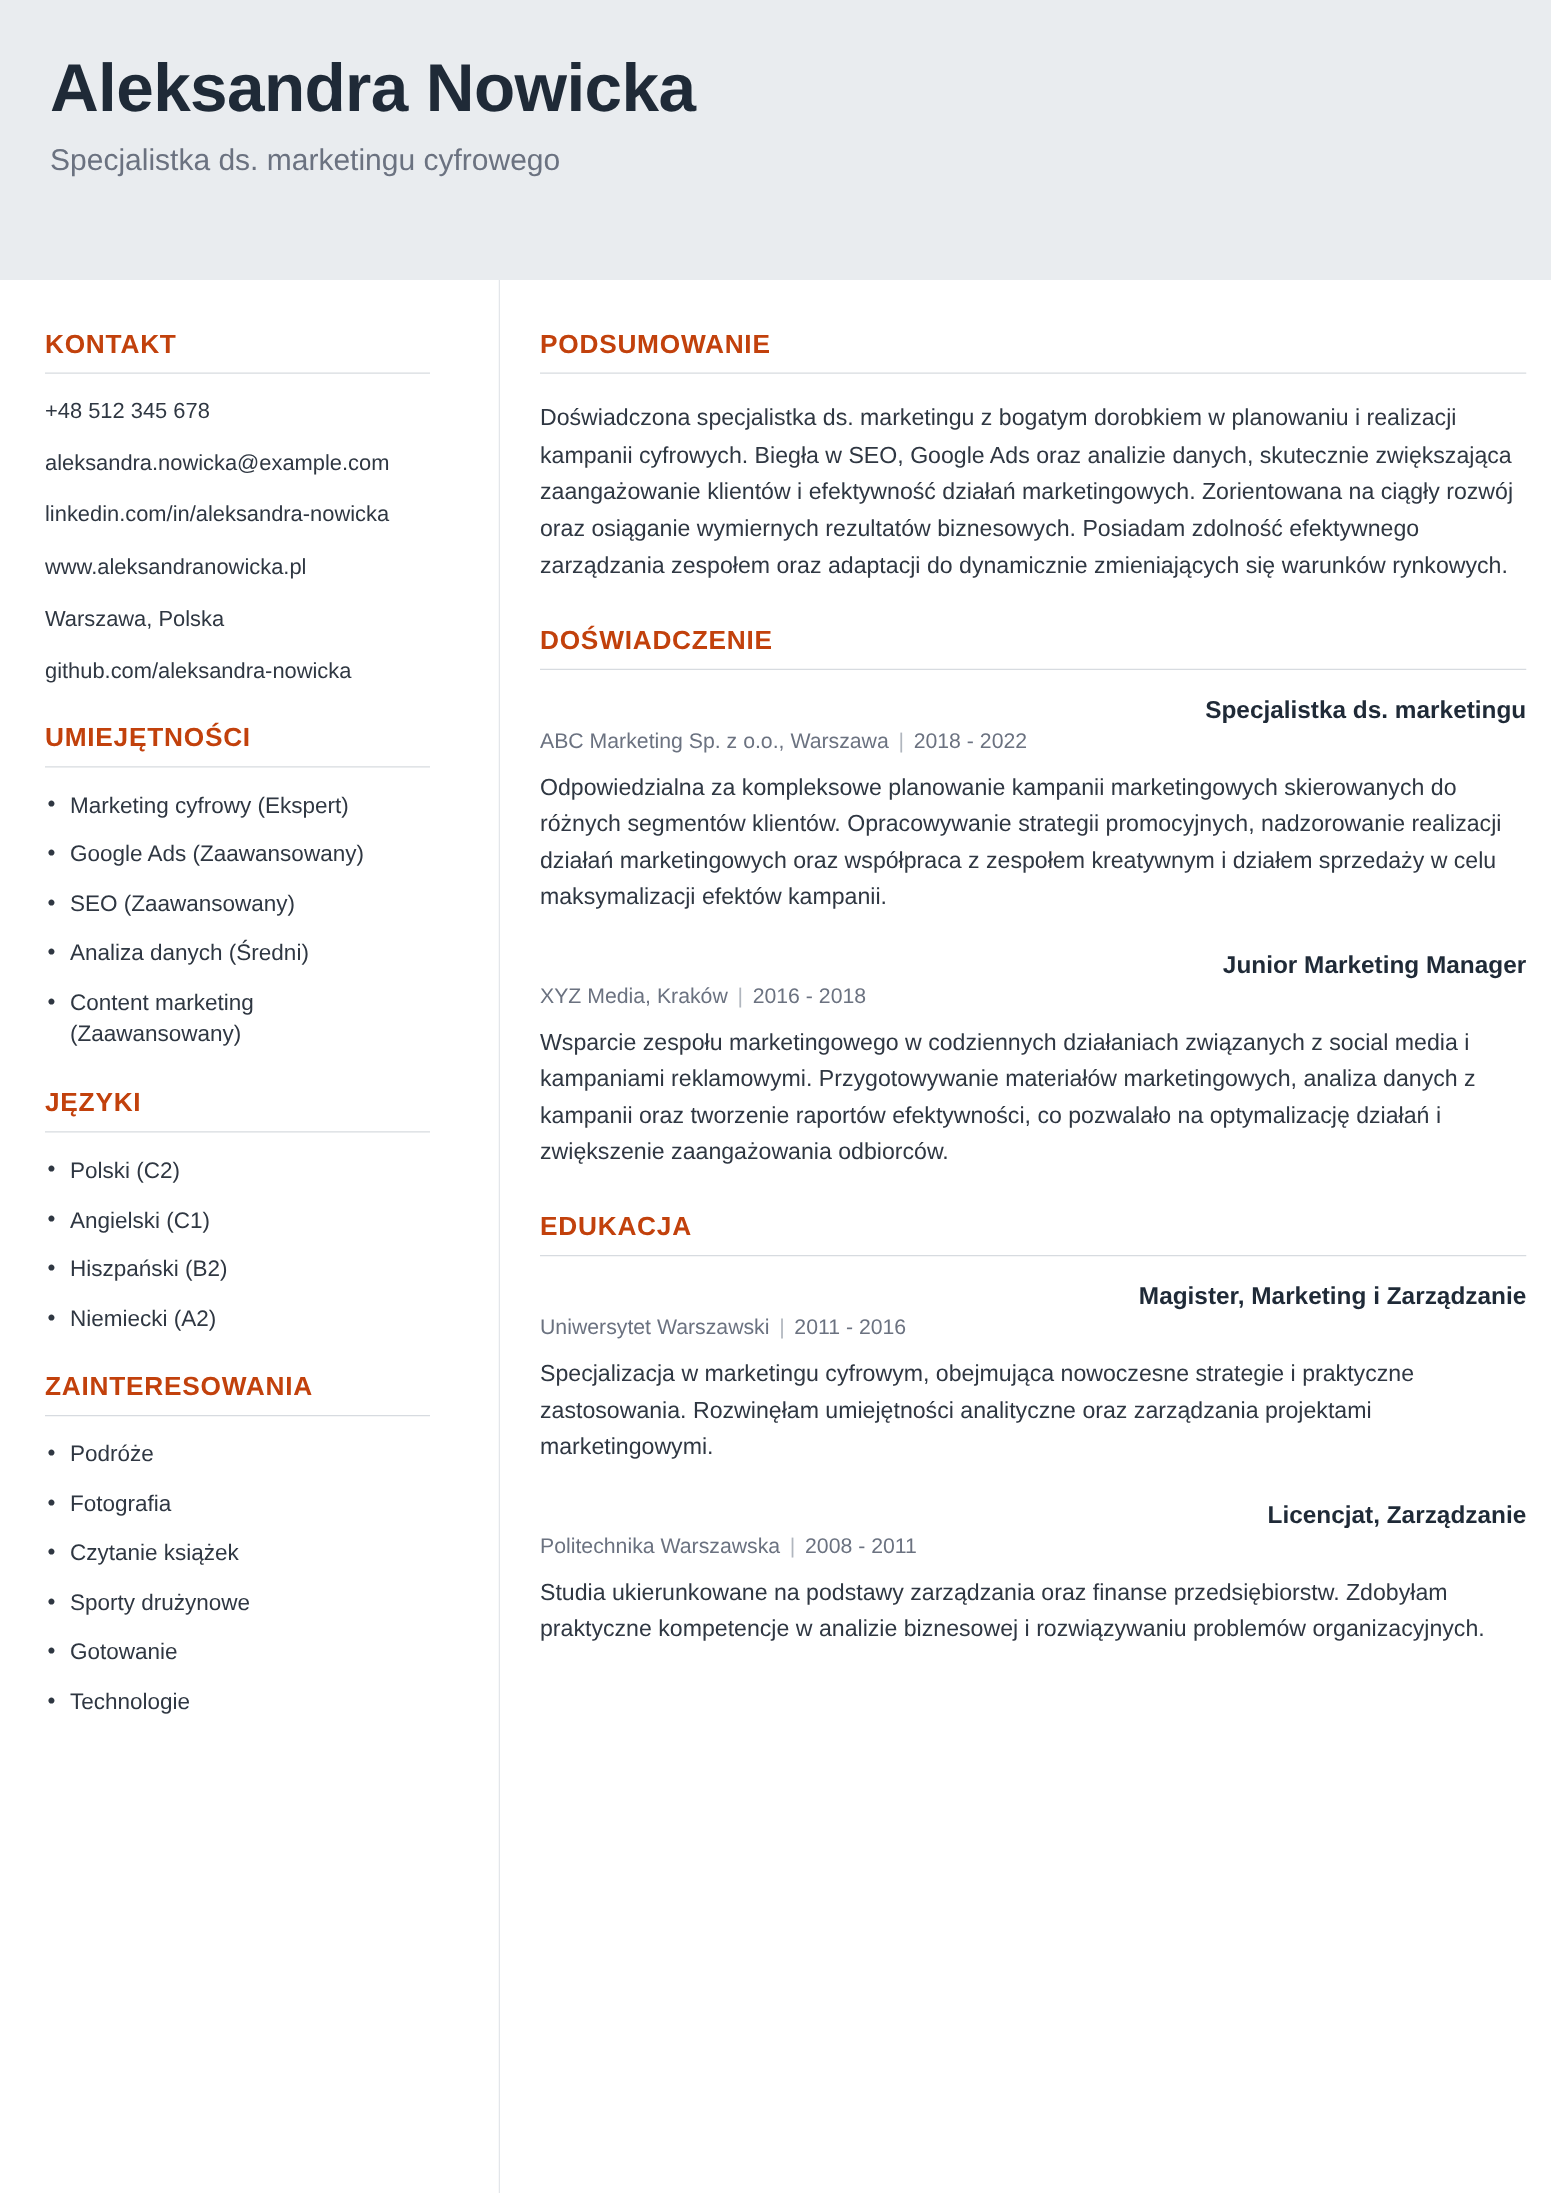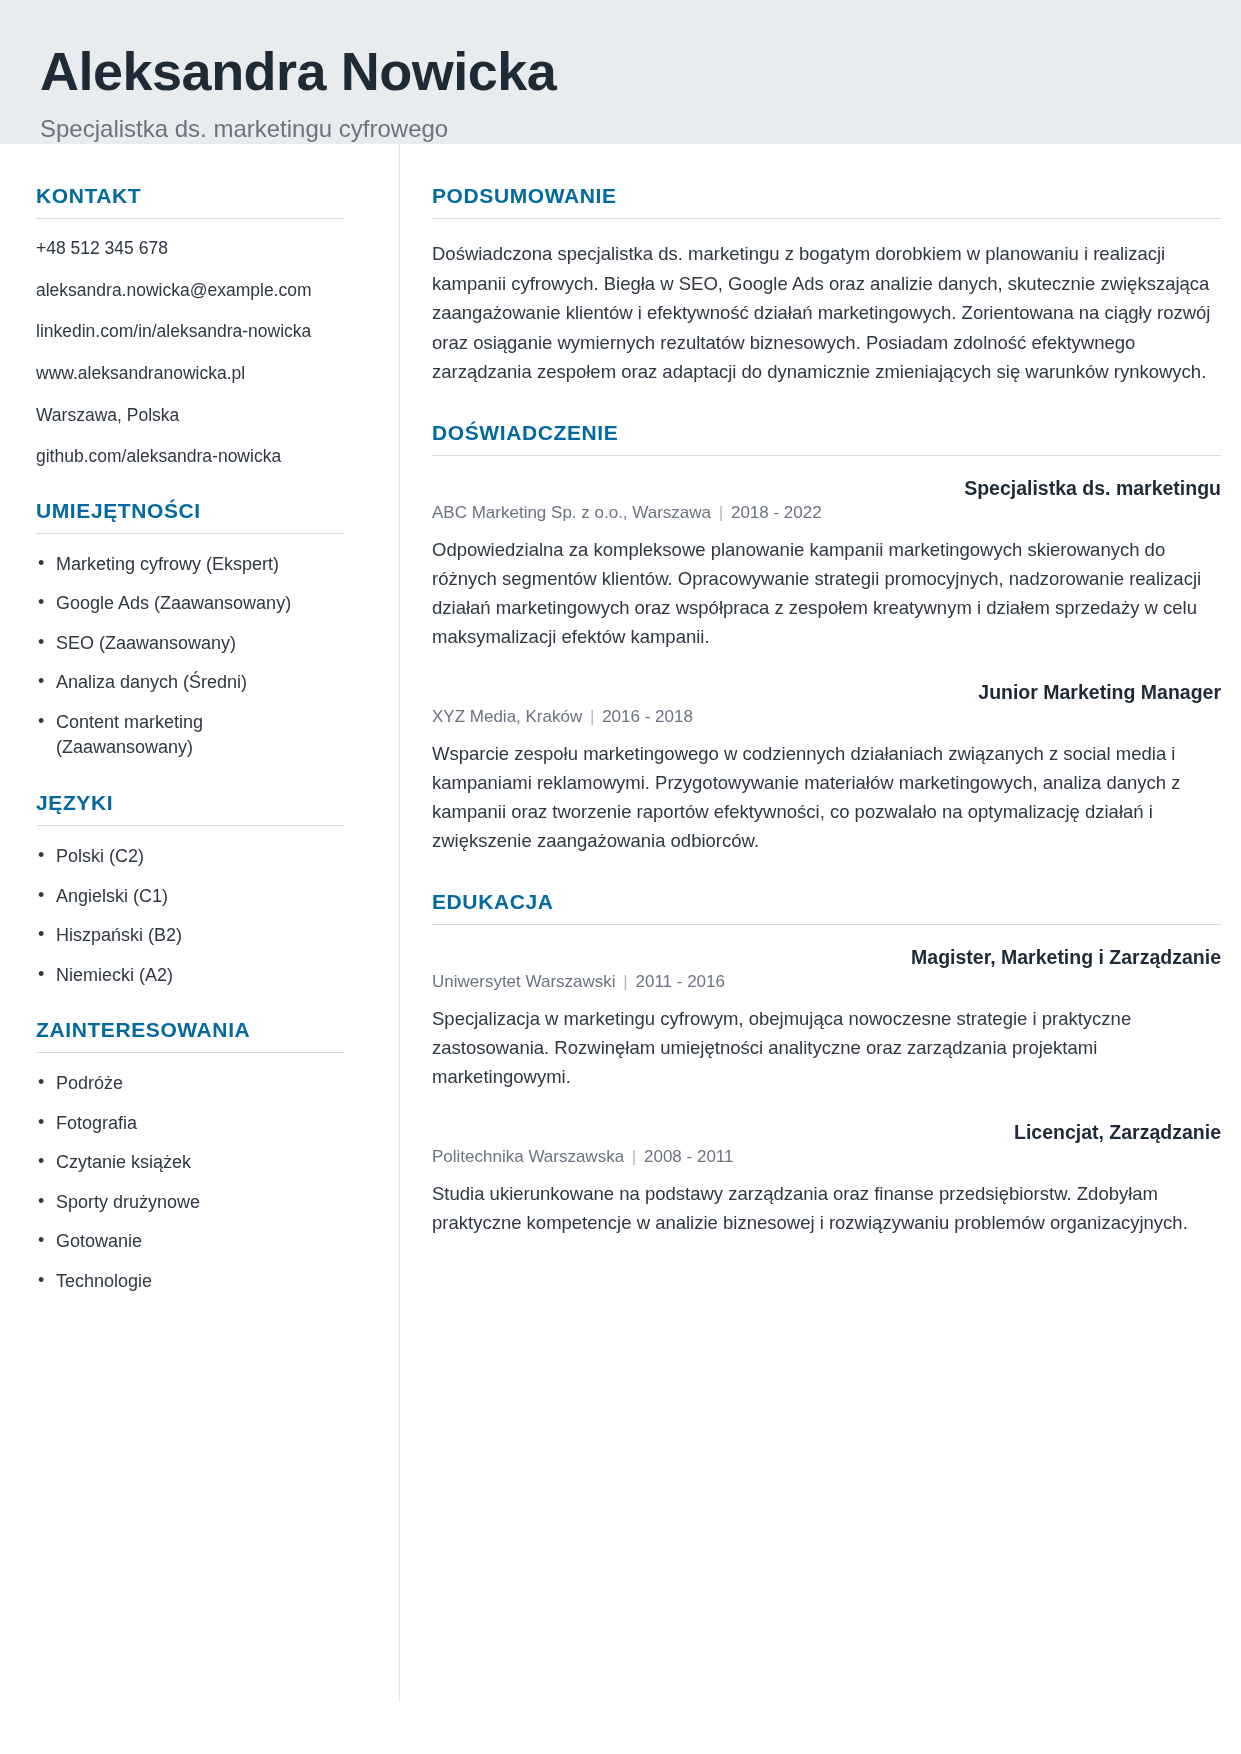--- a/index.html
+++ b/index.html
@@ -14,21 +14,21 @@
     position: relative;
     width: 1241px;
     min-height: 1754px;
     background: #ffffff;
   }
 
   
   .header {
     background: #e9ecef;
     padding: 42px 40px 40px 40px;
-    height: 144px;
+    height: 224px;
   }
   .name {
     font-size: 54px;
     font-weight: bold;
     color: #1f2a37;
     letter-spacing: -0.5px;
     line-height: 1.1;
   }
   .headline {
     margin-top: 14px;
@@ -49,21 +49,21 @@
     padding: 40px 55px 40px 36px;
     border-right: 1px solid #e3e6ea;
   }
   .main {
     flex: 1 1 auto;
     padding: 40px 20px 40px 32px;
   }
 
   
   .sec-title {
-    color: #0369a1;
+    color: #c2410c;
     font-size: 21px;
     font-weight: bold;
     letter-spacing: 0.6px;
     text-transform: uppercase;
     padding-bottom: 10px;
     border-bottom: 1px solid #d7dbe0;
   }
   .sidebar .sec-title { margin-bottom: 18px; }
   .sidebar .sec-block + .sec-block { margin-top: 30px; }
 

